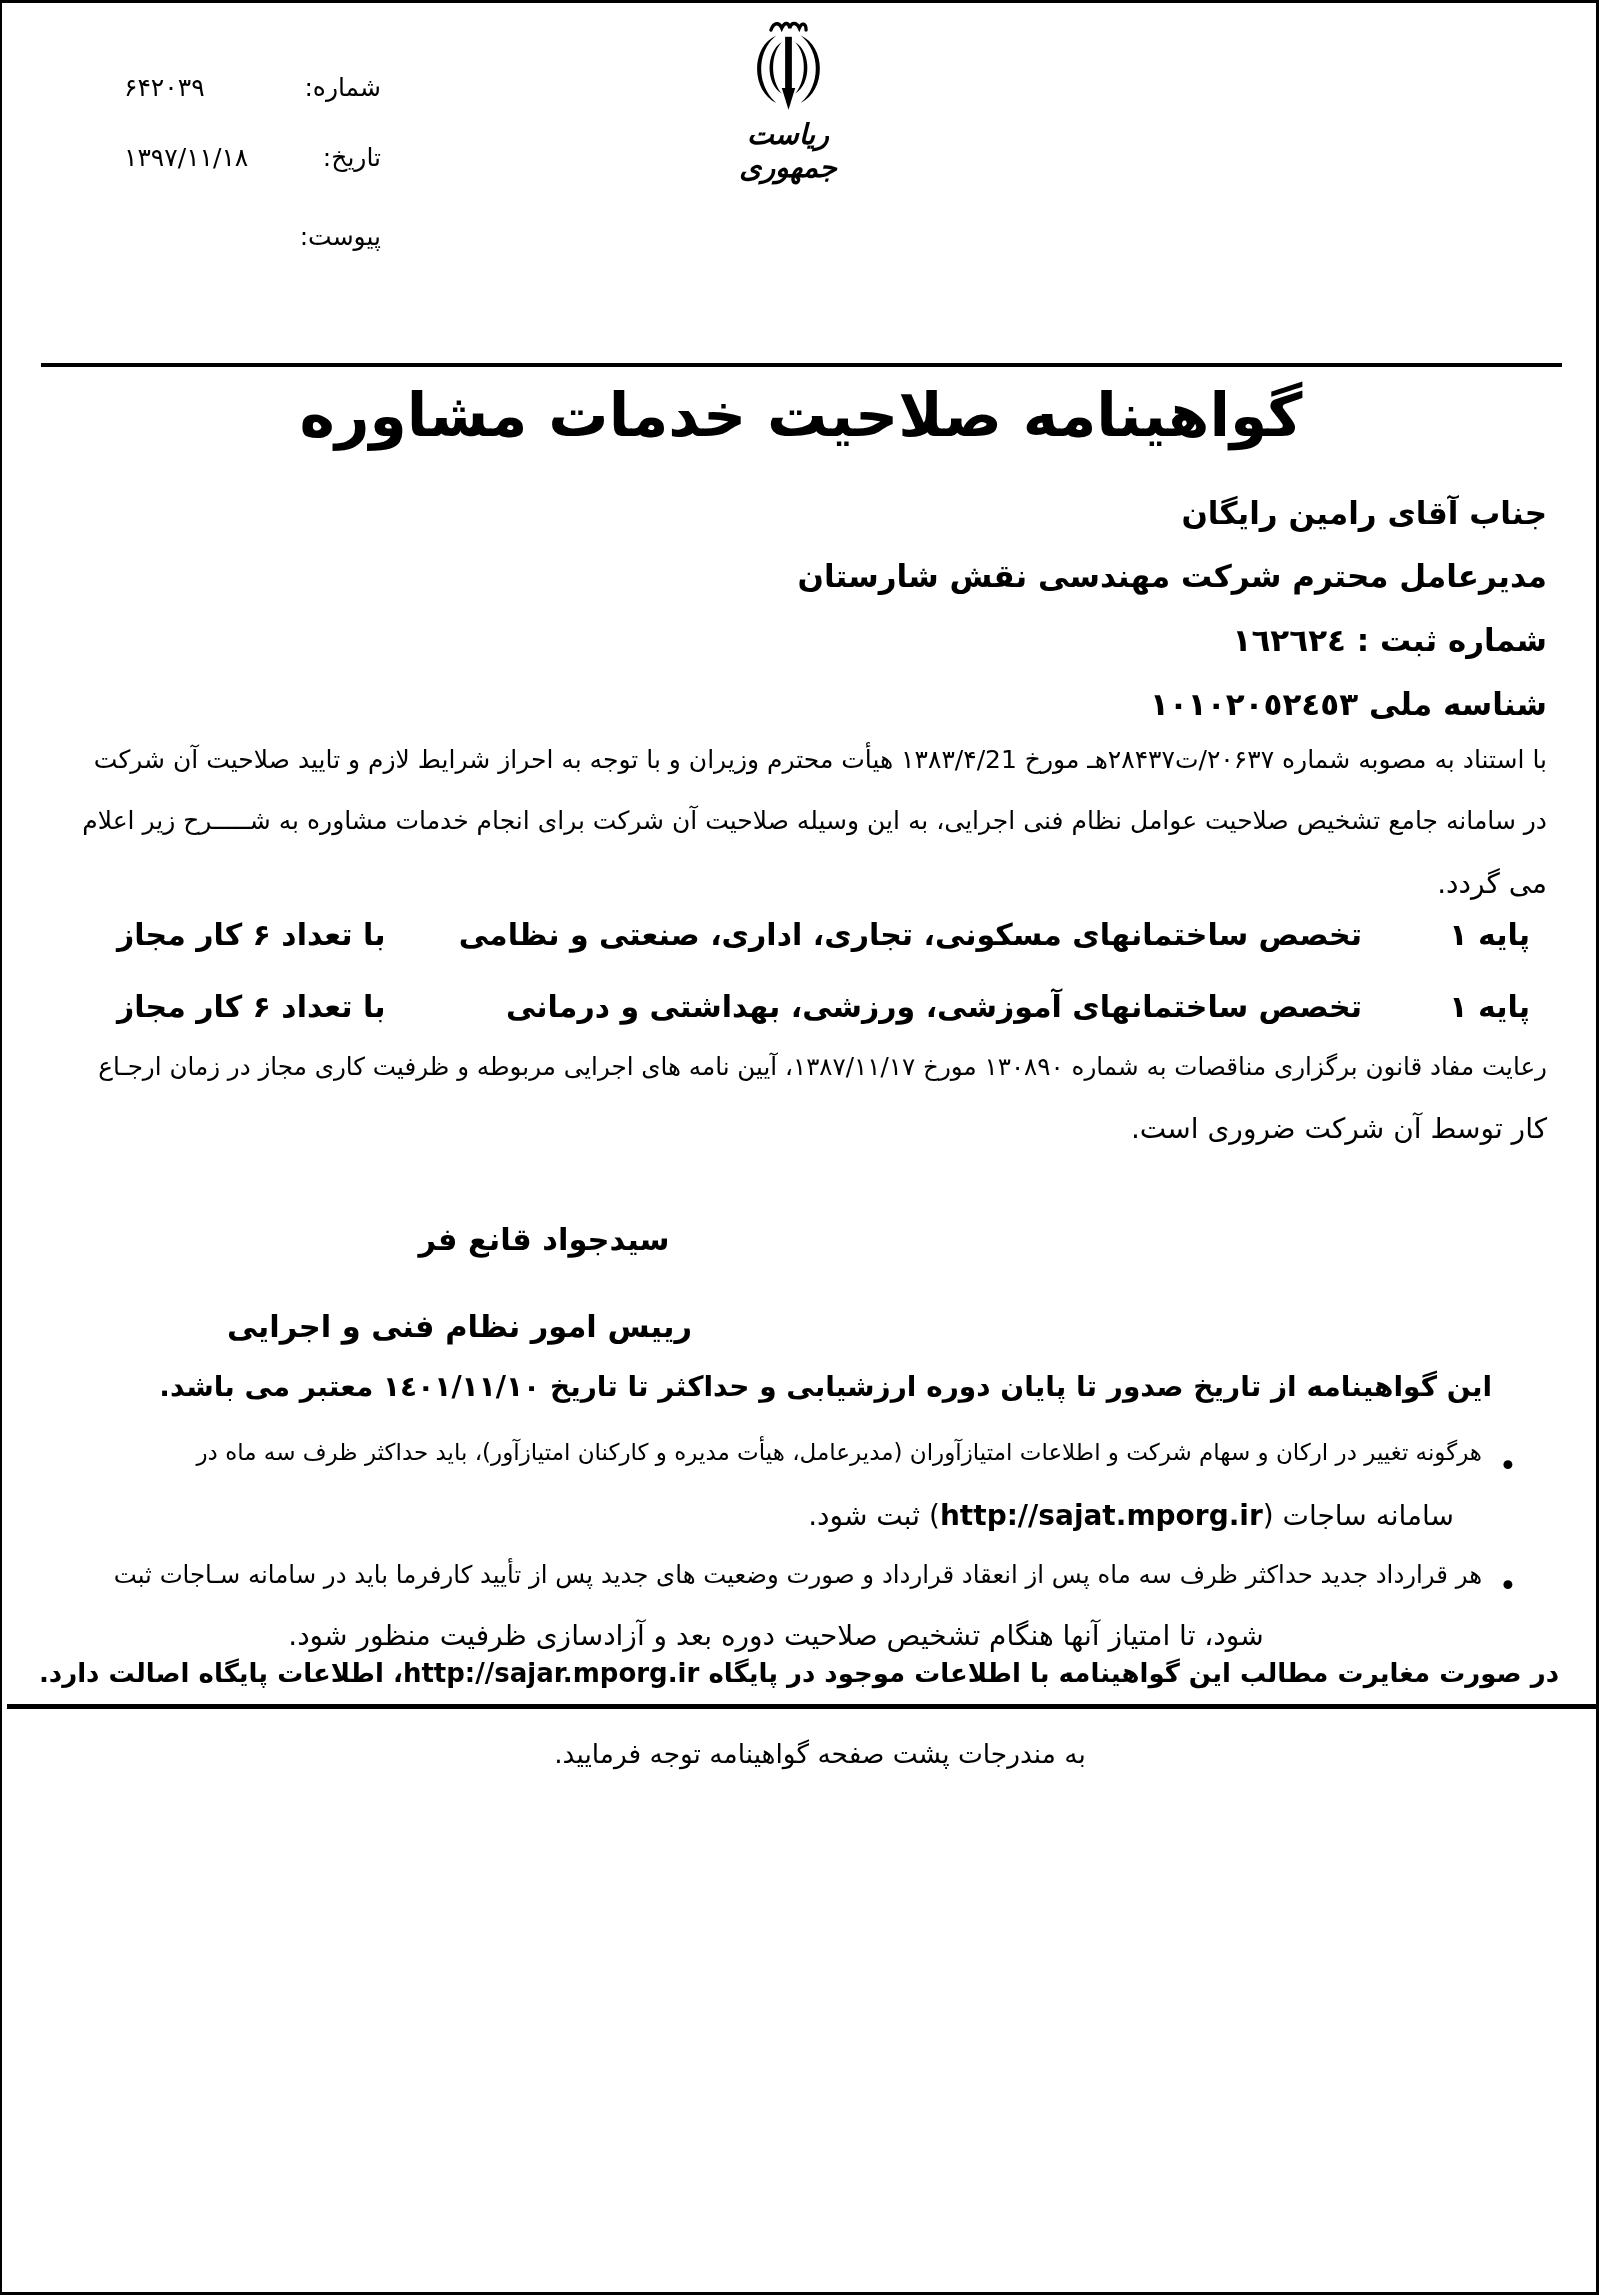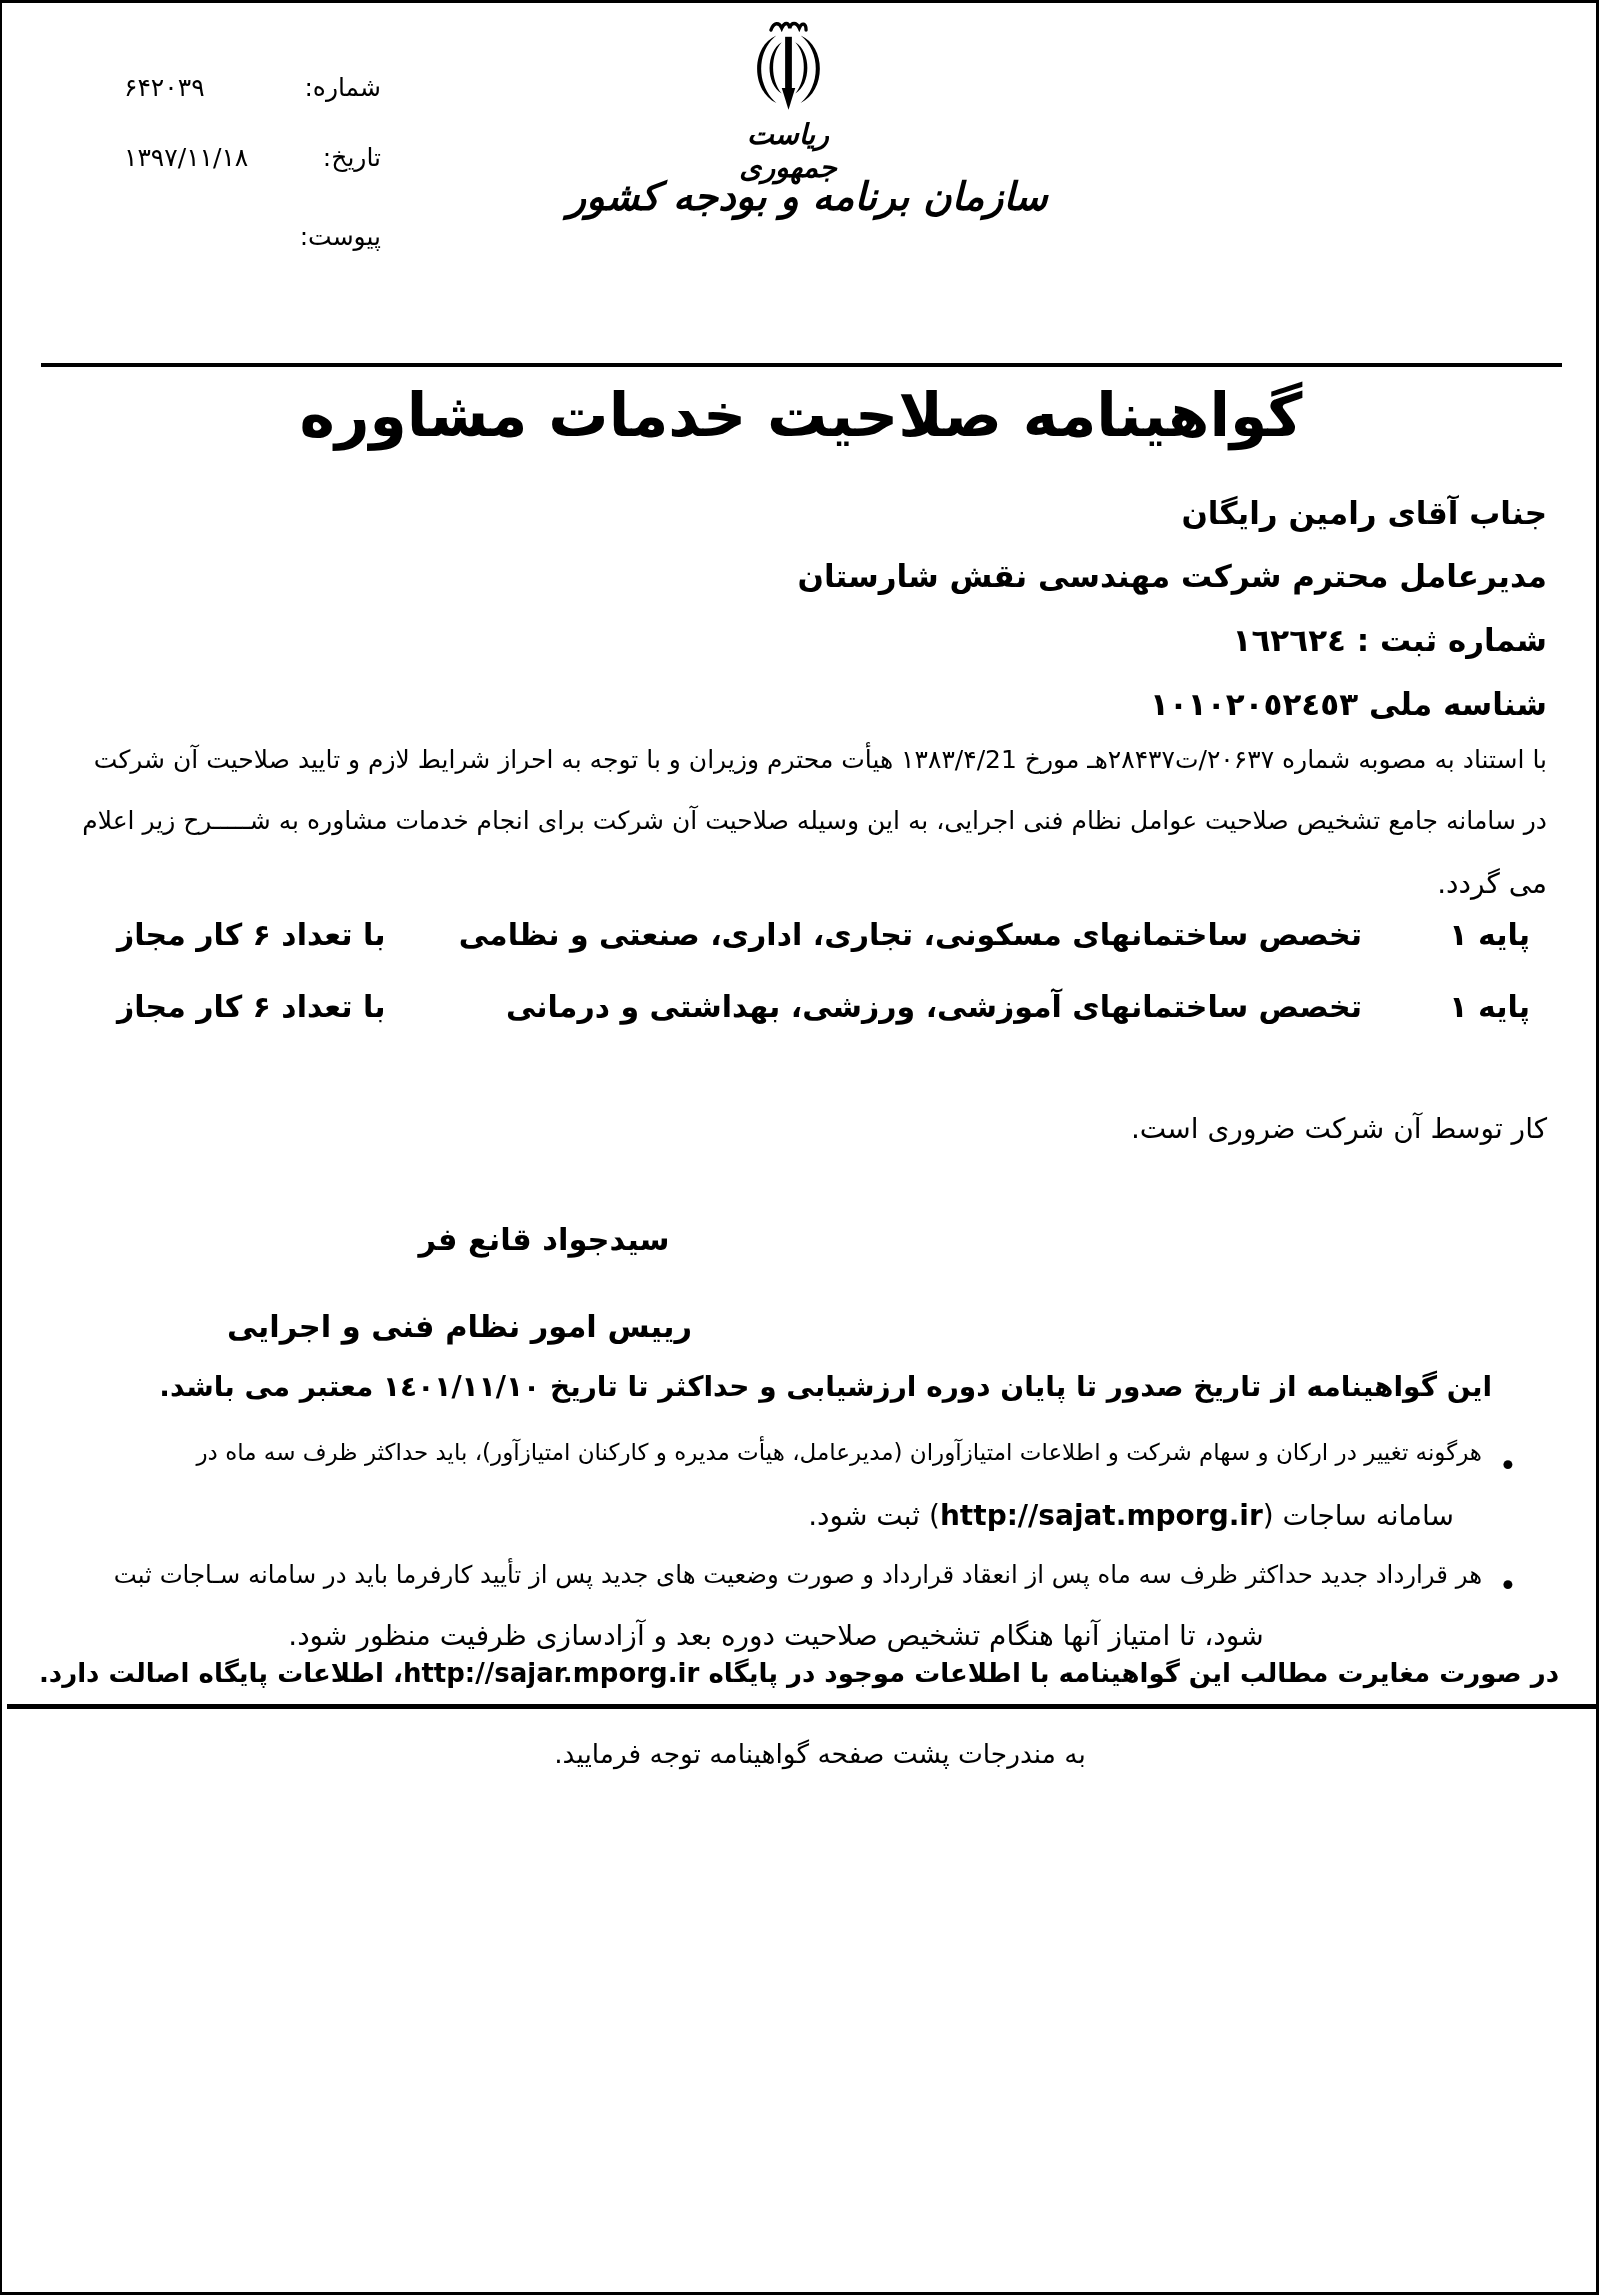--- a/index.html
+++ b/index.html
@@ -101,21 +101,20 @@
       <path d="M34 16 C38 4 46 4 50 13 C54 4 60 4 62 13 C64 4 72 4 76 13 C80 4 86 6 86 16" fill="none" stroke="#000" stroke-width="5" stroke-linecap="round"></path>
       <rect x="55" y="26" width="10" height="86" fill="#000"></rect>
       <path d="M60 134 L50 102 L70 102 Z" fill="#000"></path>
       <path d="M50 34 C33 52 33 90 50 110 C26 96 26 48 50 34 Z" fill="#000"></path>
       <path d="M70 34 C87 52 87 90 70 110 C94 96 94 48 70 34 Z" fill="#000"></path>
       <path d="M42 24 C12 48 12 98 42 124 C4 106 4 40 42 24 Z" fill="#000"></path>
       <path d="M78 24 C108 48 108 98 78 124 C116 106 116 40 78 24 Z" fill="#000"></path>
     </svg>
     <div class="presidency">ریاست جمهوری</div>
   </div>
-  <div class="org-name fitline" style="font-size: 39px;">سازمان برنامه و بودجه کشور</div>
 
   <div class="top-rule"></div>
 
   <div class="doc-title fitline" style="font-size: 60px;">گواهینامه صلاحیت خدمات مشاوره</div>
 
   <div class="rcpt l1 nowrap">جناب آقای  رامین  رایگان</div>
   <div class="rcpt l2 nowrap">مدیرعامل محترم شرکت مهندسی نقش شارستان</div>
   <div class="rcpt l3 nowrap">شماره ثبت : ١٦٢٦٢٤</div>
   <div class="rcpt l4 nowrap">شناسه ملی ١٠١٠٢٠٥٢٤٥٣</div>
 
@@ -124,20 +123,21 @@
   <div class="bodyline intro3 nowrap">می گردد.</div>
 
   <div class="qual-grade qrow1 nowrap">پایه ۱</div>
   <div class="qual-spec qrow1 nowrap">تخصص ساختمانهای مسکونی، تجاری، اداری، صنعتی و نظامی</div>
   <div class="qual-cap qrow1 nowrap">با تعداد ۶ کار مجاز</div>
 
   <div class="qual-grade qrow2 nowrap">پایه ۱</div>
   <div class="qual-spec qrow2 nowrap">تخصص ساختمانهای آموزشی، ورزشی، بهداشتی و درمانی</div>
   <div class="qual-cap qrow2 nowrap">با تعداد ۶ کار مجاز</div>
 
+  <div class="bodyline tender1 fitline" style="font-size: 24.6px;">رعایت مفاد قانون برگزاری مناقصات به شماره ۱۳۰۸۹۰ مورخ ۱۳۸۷/۱۱/۱۷، آیین نامه های اجرایی مربوطه و ظرفیت کاری مجاز در زمان ارجـاع</div>
   <div class="bodyline tender2 nowrap">کار توسط آن شرکت ضروری است.</div>
 
   <div class="sig-name nowrap">سیدجواد قانع فر</div>
   <div class="sig-title nowrap">رییس امور نظام فنی و اجرایی</div>
 
   <div class="validity fitline" style="font-size: 28px;">این گواهینامه از تاریخ صدور تا پایان دوره ارزشیابی و حداکثر تا تاریخ ١٤٠١/١١/١٠ معتبر می باشد.</div>
 
   <div class="bullet-dot dot1">•</div>
   <div class="note-line n1l1 fitline" style="font-size: 23px;">هرگونه تغییر در ارکان و سهام شرکت و اطلاعات امتیازآوران (مدیرعامل، هیأت مدیره و کارکنان امتیازآور)، باید حداکثر ظرف سه ماه در</div>
   <div class="note-line n1l2 nowrap">

